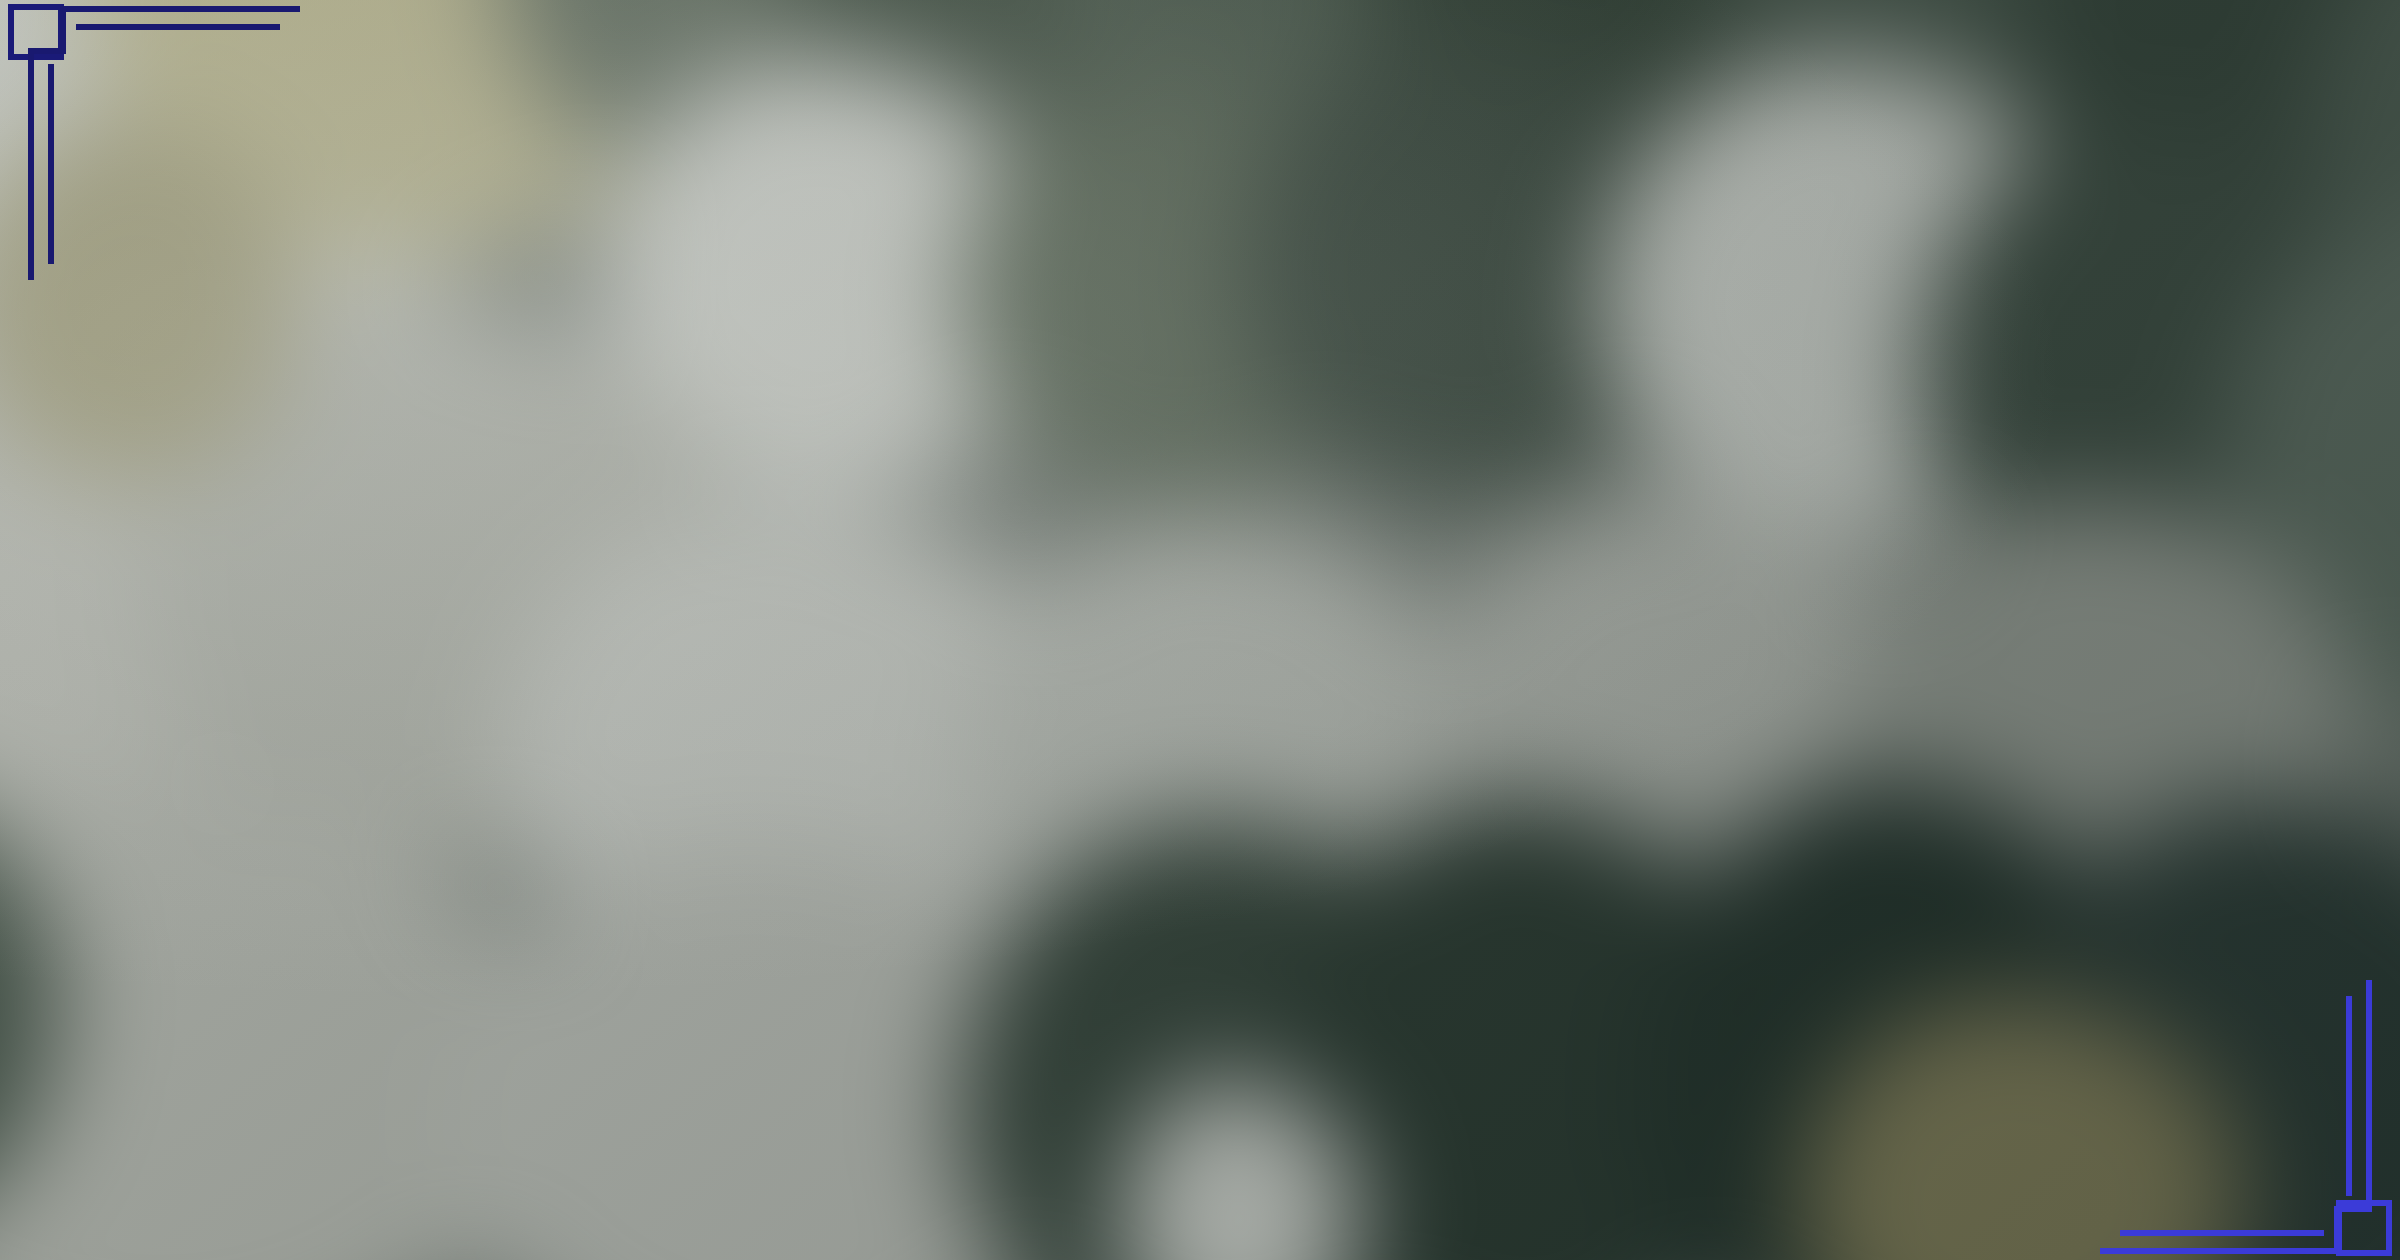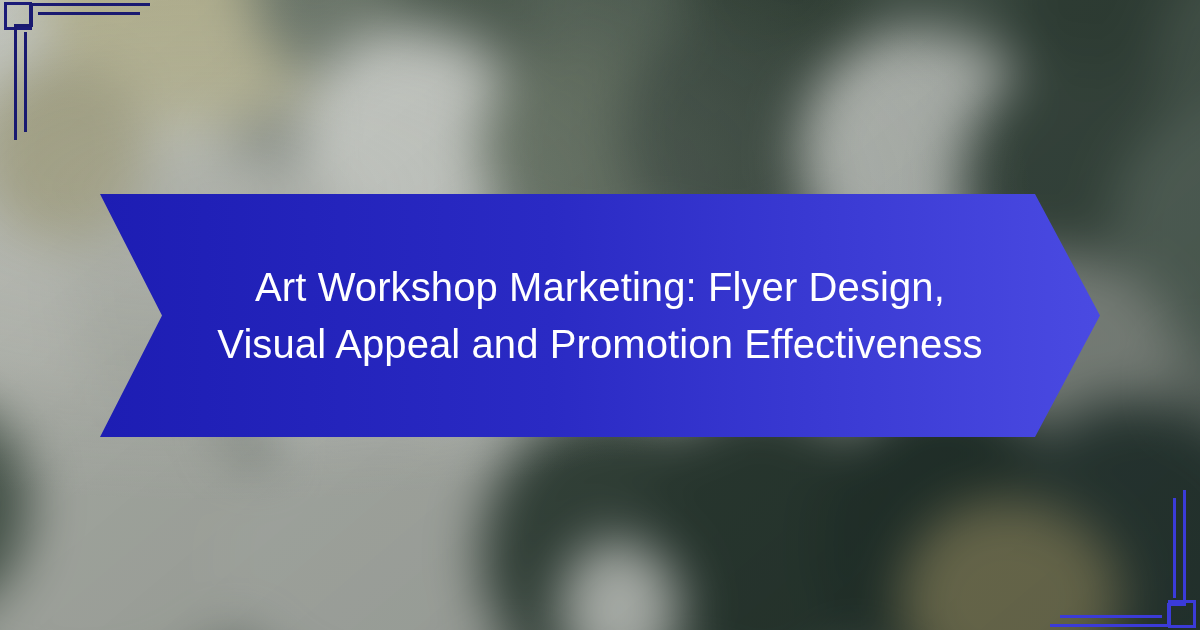--- a/index.html
+++ b/index.html
@@ -143,17 +143,14 @@
   <div class="corner corner-br">
     <span class="sq" style="left:4px;  top:2px;  width:22px; height:22px;"></span>
     <span style="left:33px; top:3px;  width:117px; height:3px;"></span>
     <span style="left:38px; top:12px; width:102px; height:3px;"></span>
     <span style="left:30px; top:3px;  width:3px;  height:22px;"></span>
     <span style="left:16px; top:24px; width:17px; height:3px;"></span>
     <span style="left:14px; top:24px; width:3px;  height:116px;"></span>
     <span style="left:24px; top:32px; width:3px;  height:100px;"></span>
   </div>
 
-  <div class="banner">
-    <h1 class="banner-title">Art Workshop Marketing: Flyer Design, Visual Appeal and Promotion Effectiveness</h1>
-  </div>
 
 </div>
 
 </body></html>

